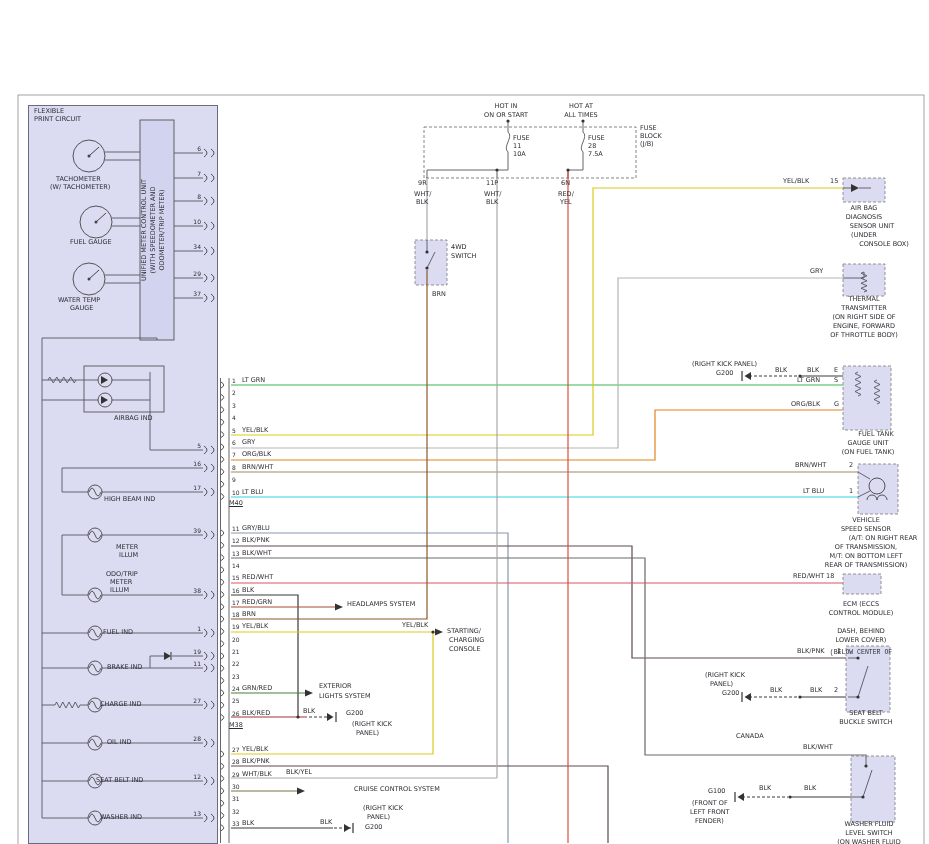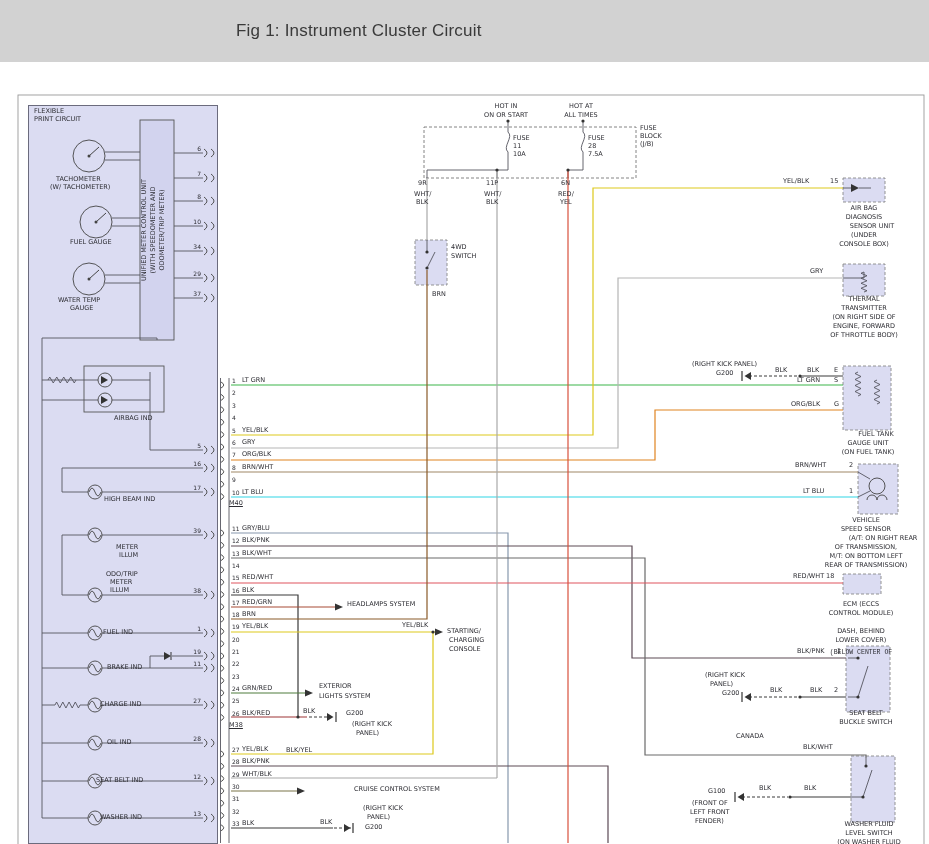--- a/index.html
+++ b/index.html
@@ -18,23 +18,20 @@
   #labels span.u{text-decoration:underline;}
   .vertical-box{position:absolute;left:140px;top:120px;width:34px;height:220px;pointer-events:none;}
   .vert-inner{position:absolute;left:50%;top:50%;width:220px;height:34px;
       transform:translate(-50%,-50%) rotate(-90deg);text-align:center;
       font-size:6.5px;line-height:9px;color:#2d2d33;}
 </style>
 </head>
 <body>
 
 <div class="stage">
-  <div class="header">
-    <span class="title">Fig 1: Instrument Cluster Circuit</span>
-  </div>
   <div class="panel"></div>
   <svg id="wires" width="929" height="844">
       <rect x="18" y="95" width="906" height="760" fill="none" stroke="#999" stroke-width="0.9"></rect>
       <rect x="424" y="127" width="212" height="51" fill="none" stroke="#777" stroke-width="0.9" stroke-dasharray="3,2"></rect>
       <rect x="415" y="240" width="32" height="45" fill="#dbdcf2" stroke="#888" stroke-width="0.9" stroke-dasharray="3,2"></rect>
       <rect x="140" y="120" width="34" height="220" fill="#d2d3ee" stroke="#555" stroke-width="0.9"></rect>
       <rect x="84" y="366" width="80" height="46" fill="none" stroke="#555" stroke-width="0.9"></rect>
       <rect x="843" y="178" width="42" height="24" fill="#dbdcf2" stroke="#888" stroke-width="0.9" stroke-dasharray="3,2"></rect>
       <rect x="843" y="264" width="42" height="32" fill="#dbdcf2" stroke="#888" stroke-width="0.9" stroke-dasharray="3,2"></rect>
       <rect x="843" y="366" width="48" height="64" fill="#dbdcf2" stroke="#888" stroke-width="0.9" stroke-dasharray="3,2"></rect>
@@ -386,21 +383,21 @@
       <span class="lb" style="left: 708px; top: 788px;">G100</span>
       <span class="lb" style="left: 759px; top: 785px;">BLK</span>
       <span class="lb" style="left: 804px; top: 785px;">BLK</span>
       <span class="lb" style="left: 692px; top: 800px;">(FRONT OF</span>
       <span class="lb" style="left: 690px; top: 809px;">LEFT FRONT</span>
       <span class="lb" style="left: 695px; top: 818px;">FENDER)</span>
       <span class="lb c" style="left: 864px; top: 205px;">AIR BAG</span>
       <span class="lb c" style="left: 864px; top: 214px;">DIAGNOSIS</span>
       <span class="lb c" style="left: 864px; top: 223px; margin-left: 8px;">SENSOR UNIT</span>
       <span class="lb c" style="left: 864px; top: 232px;">(UNDER</span>
-      <span class="lb c" style="left: 864px; top: 241px;">CONSOLE BOX)</span>
+      <span class="lb c" style="left: 884px; top: 241px;">CONSOLE BOX)</span>
       <span class="lb c" style="left: 864px; top: 296px;">THERMAL</span>
       <span class="lb c" style="left: 864px; top: 305px;">TRANSMITTER</span>
       <span class="lb c" style="left: 864px; top: 314px;">(ON RIGHT SIDE OF</span>
       <span class="lb c" style="left: 864px; top: 323px;">ENGINE, FORWARD</span>
       <span class="lb c" style="left: 864px; top: 332px;">OF THROTTLE BODY)</span>
       <span class="lb c" style="left: 868px; top: 431px; padding-left: 16px;">FUEL TANK</span>
       <span class="lb c" style="left: 868px; top: 440px;">GAUGE UNIT</span>
       <span class="lb c" style="left: 868px; top: 449px;">(ON FUEL TANK)</span>
       <span class="lb c" style="left: 866px; top: 517px;">VEHICLE</span>
       <span class="lb c" style="left: 866px; top: 526px;">SPEED SENSOR</span>
@@ -460,21 +457,21 @@
       <span class="lb n" style="left: 232px; top: 697.2px;">25</span>
       <span class="lb n" style="left: 232px; top: 709.5px;">26</span>
       <span class="lb" style="left: 242px; top: 709.5px;">BLK/RED</span>
       <span class="lb n" style="left: 232px; top: 746px;">27</span>
       <span class="lb" style="left: 242px; top: 746px;">YEL/BLK</span>
       <span class="lb n" style="left: 232px; top: 758.3px;">28</span>
       <span class="lb" style="left: 242px; top: 758.3px;">BLK/PNK</span>
       <span class="lb n" style="left: 232px; top: 770.6px;">29</span>
       <span class="lb" style="left: 242px; top: 770.6px;">WHT/BLK</span>
       <span class="lb n" style="left: 232px; top: 782.9px;">30</span>
-      <span class="lb" style="left: 242px; top: 747px; padding-left: 44px;">BLK/YEL</span>
+      <span class="lb" style="left: 242px; top: 769px; padding-left: 44px;">BLK/YEL</span>
       <span class="lb n" style="left: 232px; top: 795.2px;">31</span>
       <span class="lb n" style="left: 232px; top: 807.5px;">32</span>
       <span class="lb n" style="left: 232px; top: 819.8px;">33</span>
       <span class="lb" style="left: 242px; top: 819.8px;">BLK</span>
       <span class="lb r n" style="left: 186px; top: 145px;">6</span>
       <span class="lb r n" style="left: 186px; top: 170px;">7</span>
       <span class="lb r n" style="left: 186px; top: 193px;">8</span>
       <span class="lb r n" style="left: 186px; top: 218px;">10</span>
       <span class="lb r n" style="left: 186px; top: 243px;">34</span>
       <span class="lb r n" style="left: 186px; top: 270px;">29</span>

